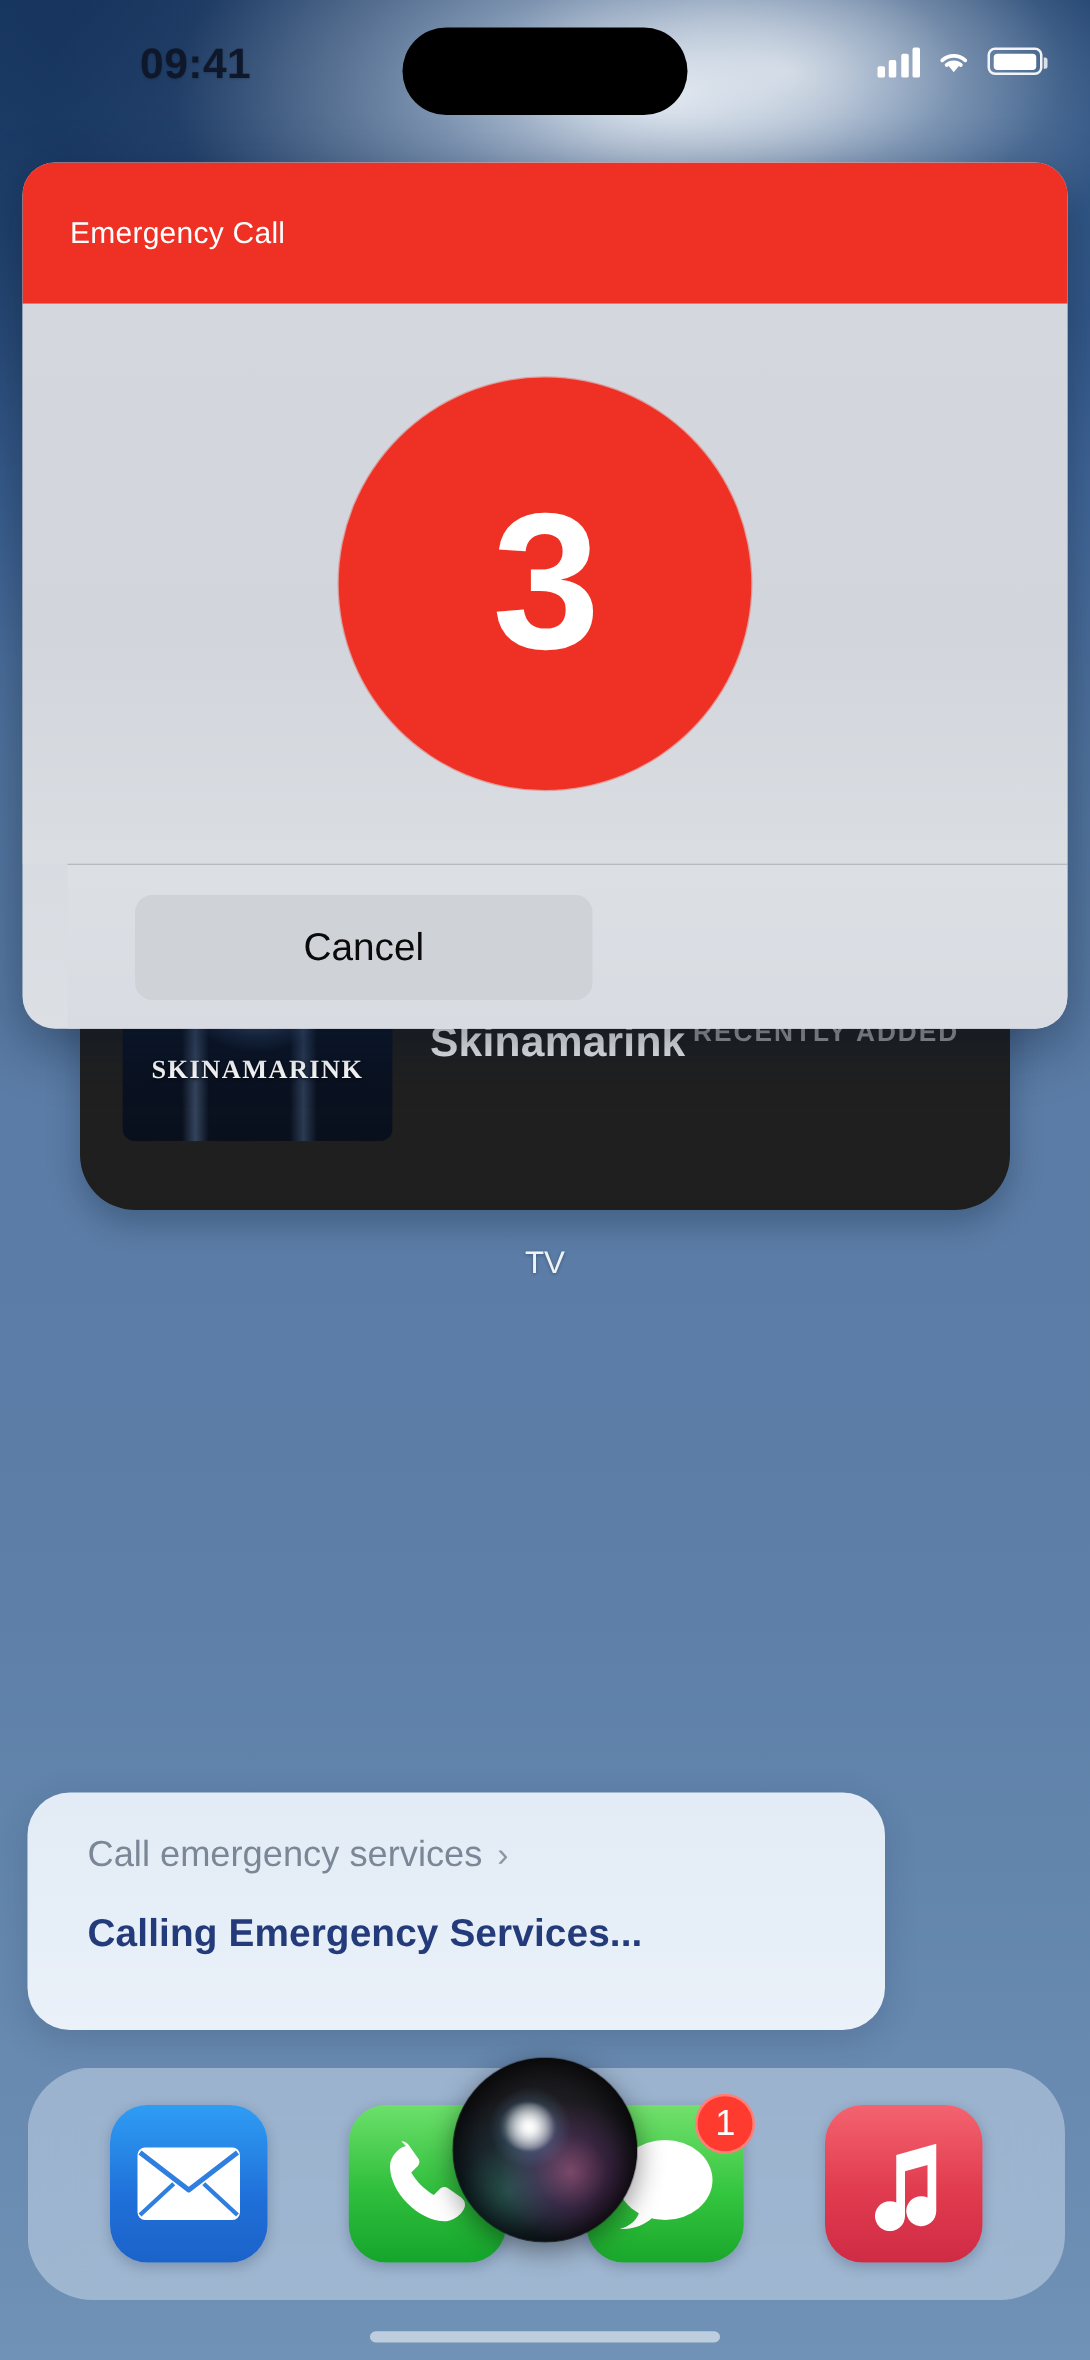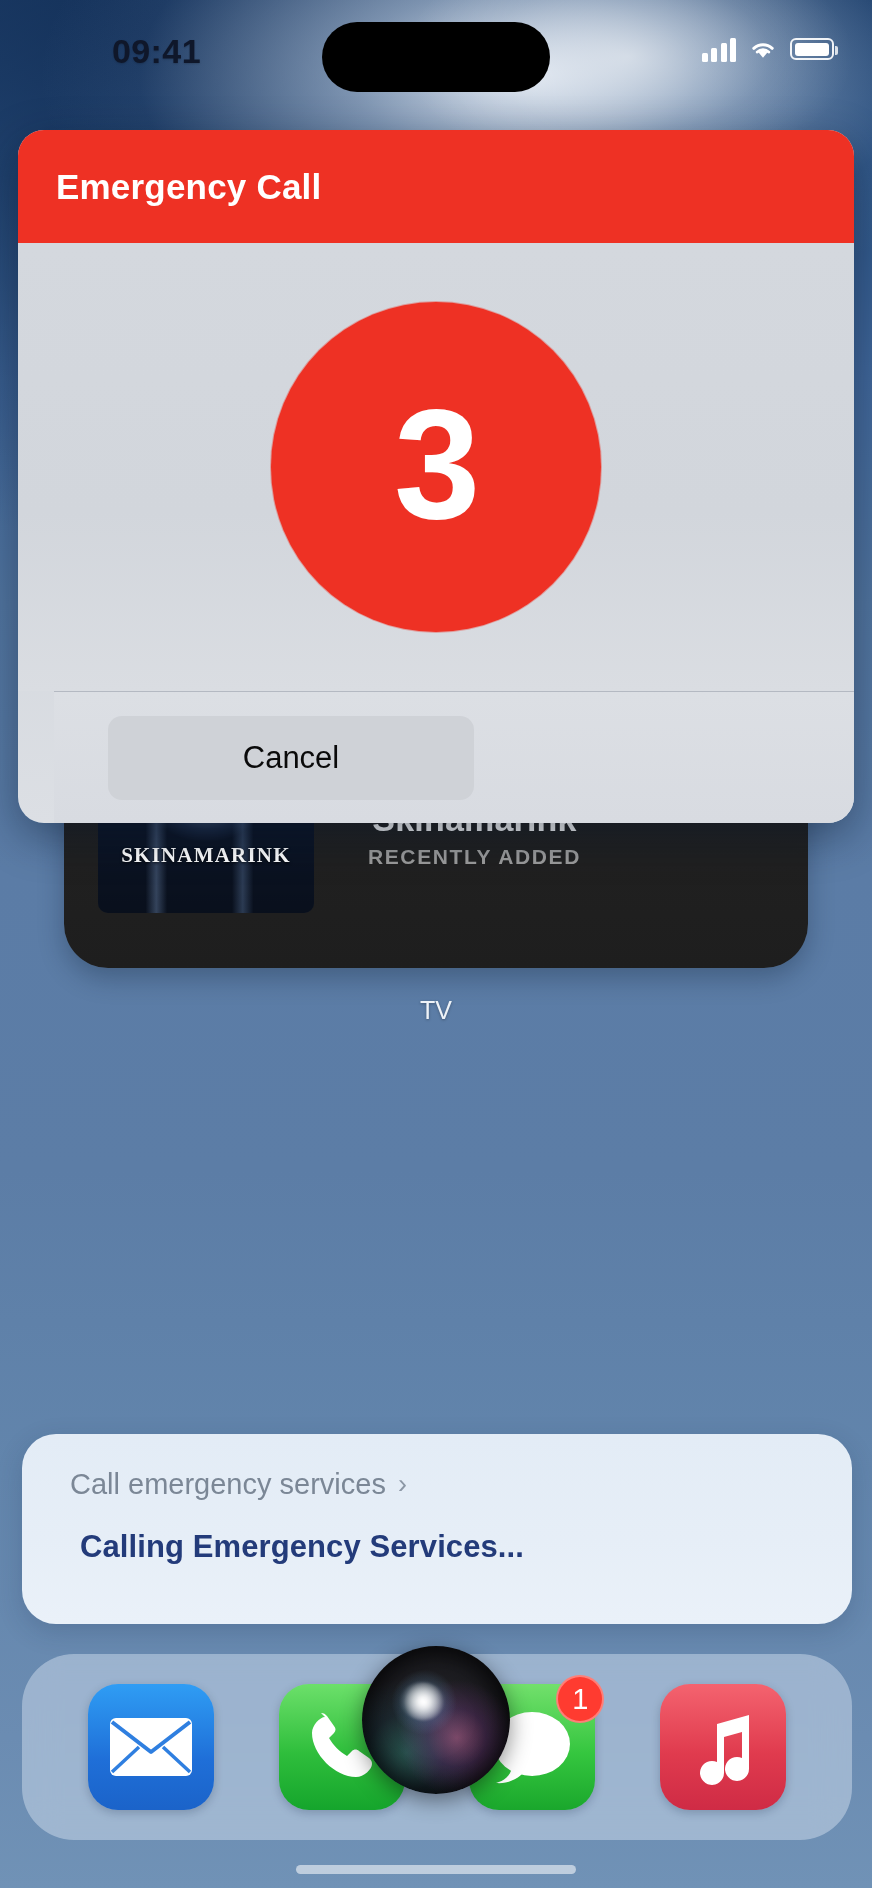--- a/index.html
+++ b/index.html
@@ -169,26 +169,25 @@
     text-align: center;
     color: #fff;
     font-family: "Liberation Serif", serif;
     font-size: 21px;
     font-weight: 700;
     letter-spacing: 1.2px;
     text-shadow: 0 1px 3px rgba(0,0,0,0.8);
     z-index: 2;
   }
   .tv-meta {
-    margin-left: 54px;
-    display: flex;
-    flex-direction: column;
+    margin-left: 30px;
+    display: flex;
+    flex-direction: row;
     justify-content: center;
     gap: 6px;
-    align-items: center;
   }
   .tv-title {
     color: #f2f2f2;
     font-size: 34px;
     font-weight: 700;
     letter-spacing: 0.2px;
   }
   .tv-sub {
     color: #9c9c9c;
     font-size: 21px;
@@ -220,22 +219,22 @@
   .dialog-header {
     height: 113px;
     background: #ee3124;
     display: flex;
     align-items: center;
     padding-left: 38px;
     box-sizing: border-box;
   }
   .dialog-title {
     color: #ffffff;
-    font-size: 35px;
-    font-weight: 700;
+    font-size: 24px;
+    font-weight: 400;
     letter-spacing: 0.2px;
   }
   .dialog-body {
     height: 448px;
     display: flex;
     align-items: center;
     justify-content: center;
     background: linear-gradient(180deg, #d4d8de 0%, #d2d6dc 60%, #dadde2 100%);
   }
   .count-circle {
@@ -281,21 +280,21 @@
     align-items: center;
     justify-content: center;
     cursor: pointer;
   }
 
   
   .siri-card {
     position: absolute;
     left: 22px;
     top: 1434px;
-    width: 830px;
+    width: 686px;
     height: 190px;
     background: linear-gradient(180deg, #e3ecf6 0%, #e6eef7 55%, #eaf1f9 100%);
     border-radius: 34px;
     z-index: 18;
     box-shadow: 0 8px 26px rgba(20,40,70,0.18);
     padding: 34px 0 0 48px;
     box-sizing: border-box;
   }
   .siri-query {
     display: flex;
@@ -310,21 +309,20 @@
     color: #8c97a5;
     line-height: 1;
     font-weight: 400;
   }
   .siri-answer {
     margin-top: 28px;
     color: #233b7a;
     font-size: 31px;
     font-weight: 700;
     letter-spacing: 0.1px;
-    margin-left: 10px;
   }
 
   
   .dock {
     position: absolute;
     left: 22px;
     bottom: 48px;
     width: 830px;
     height: 186px;
     background: rgba(226,236,248,0.42);

